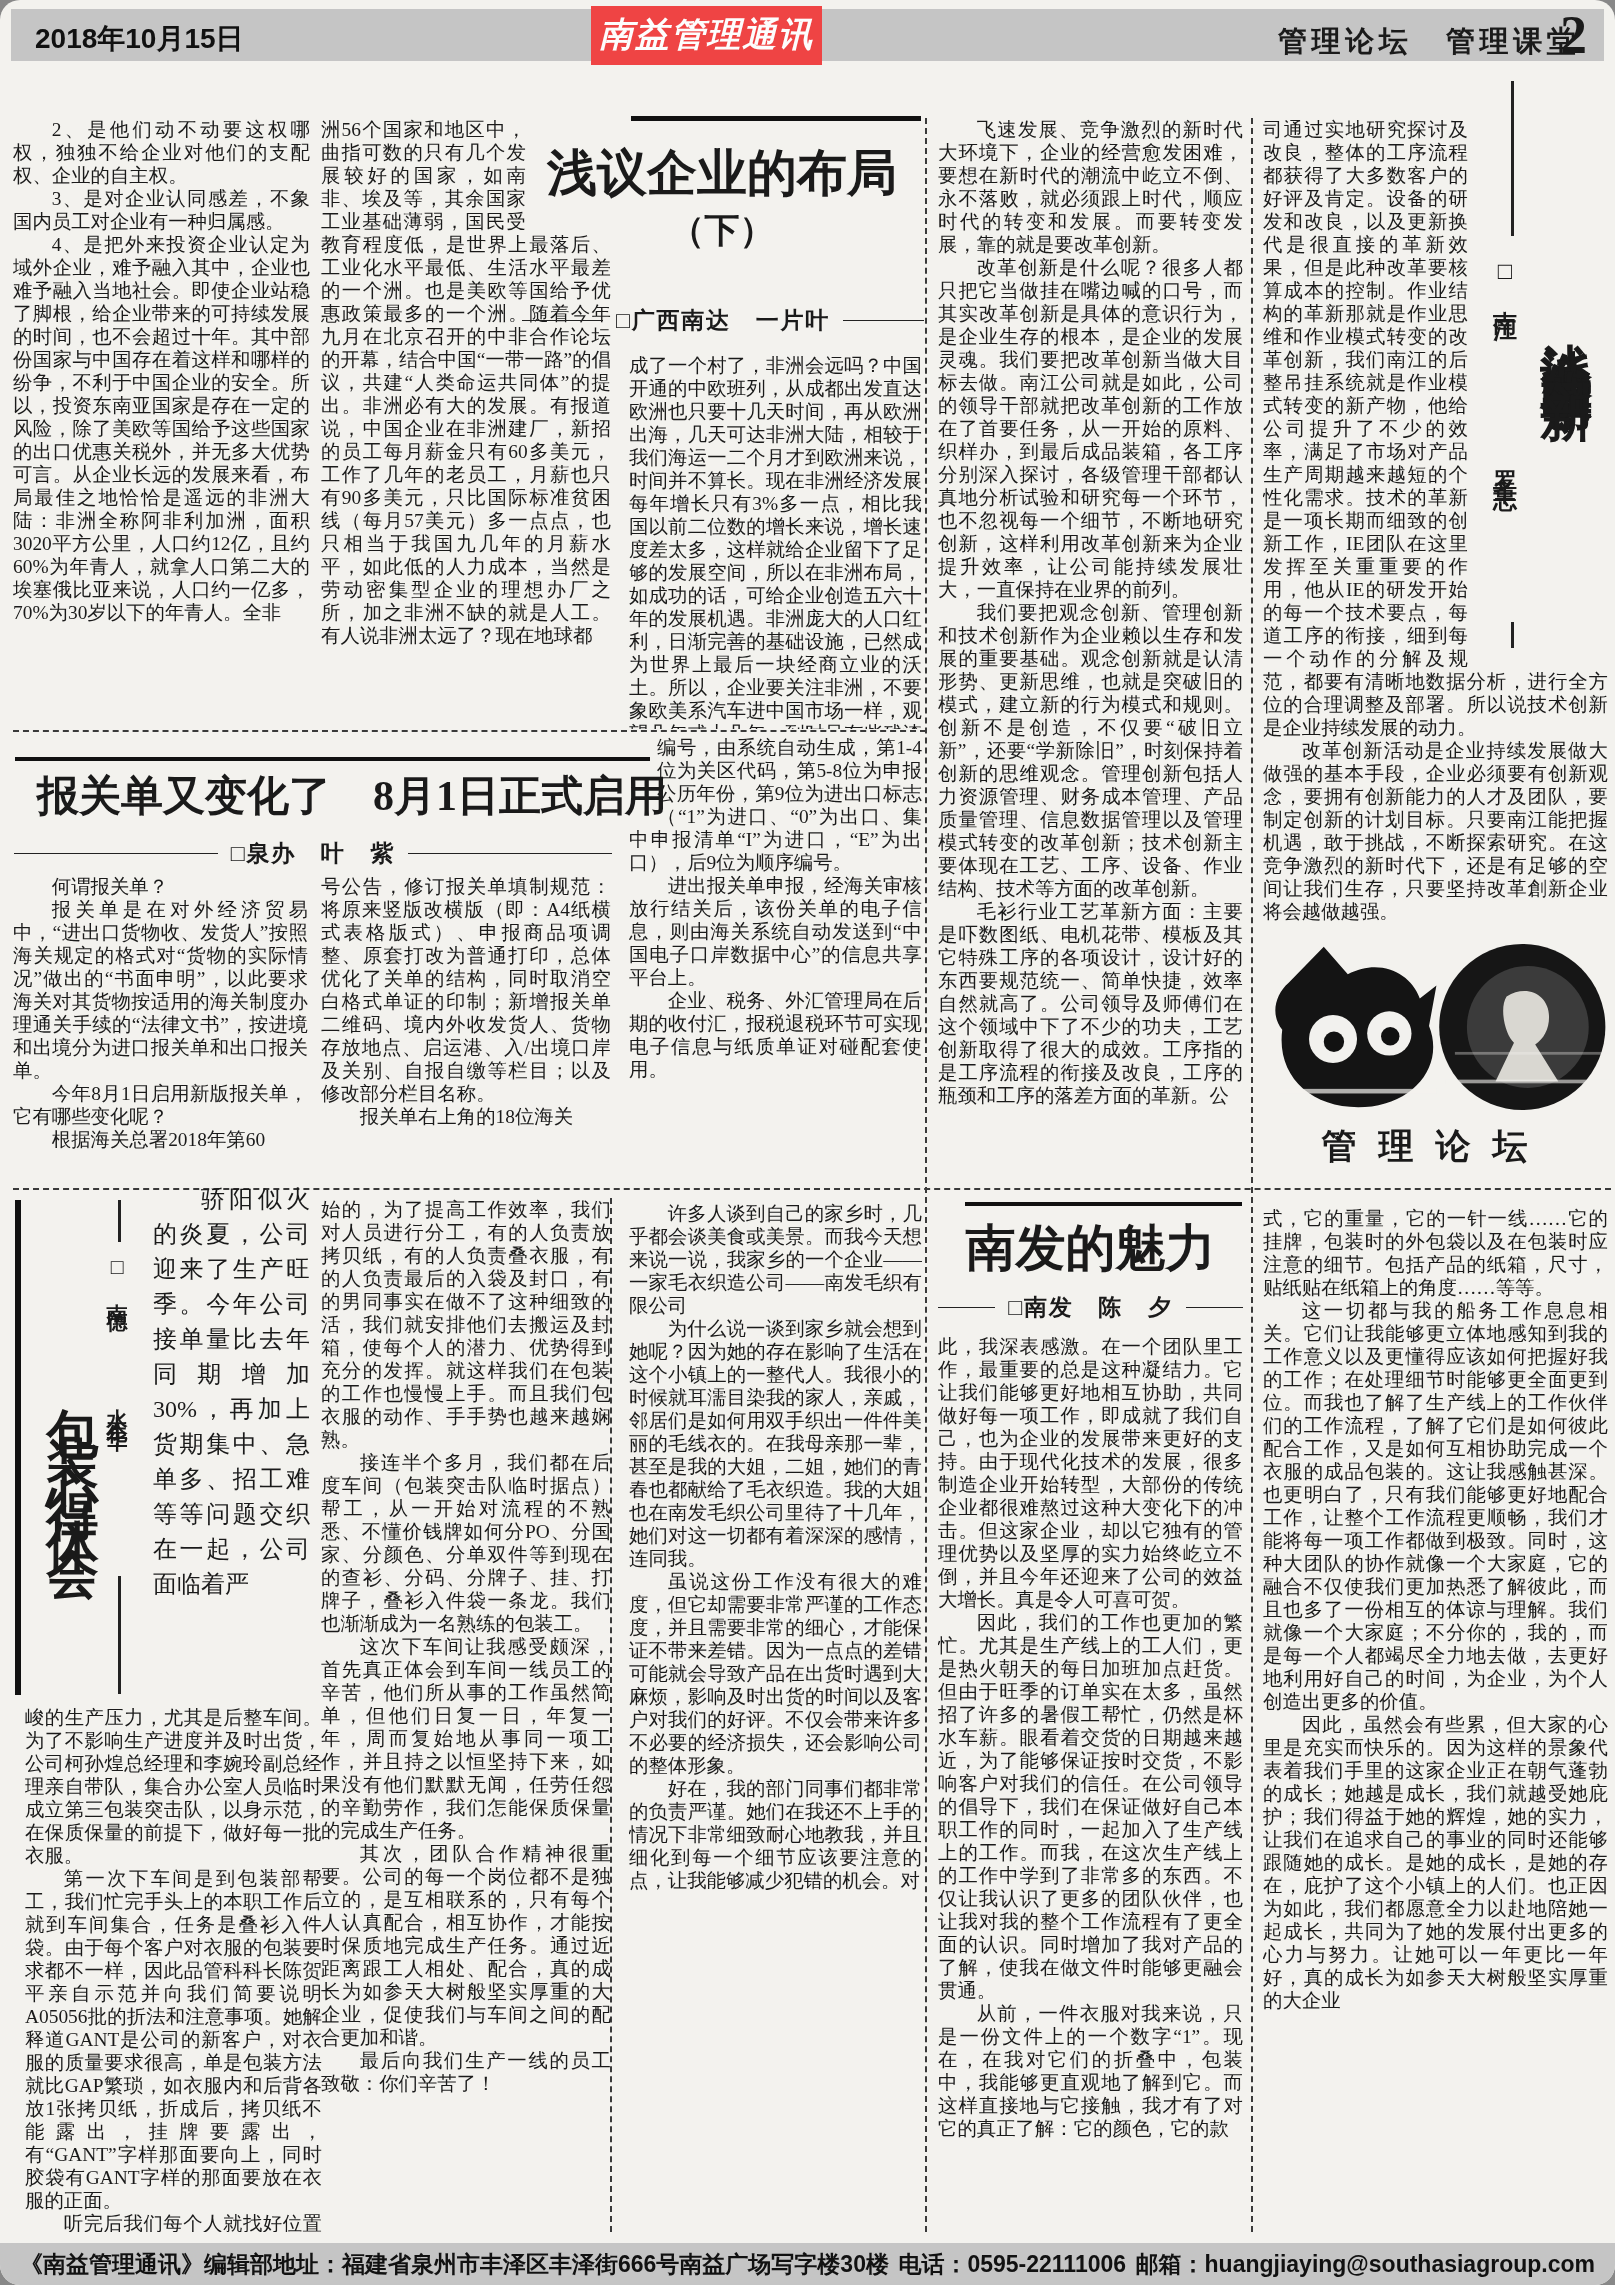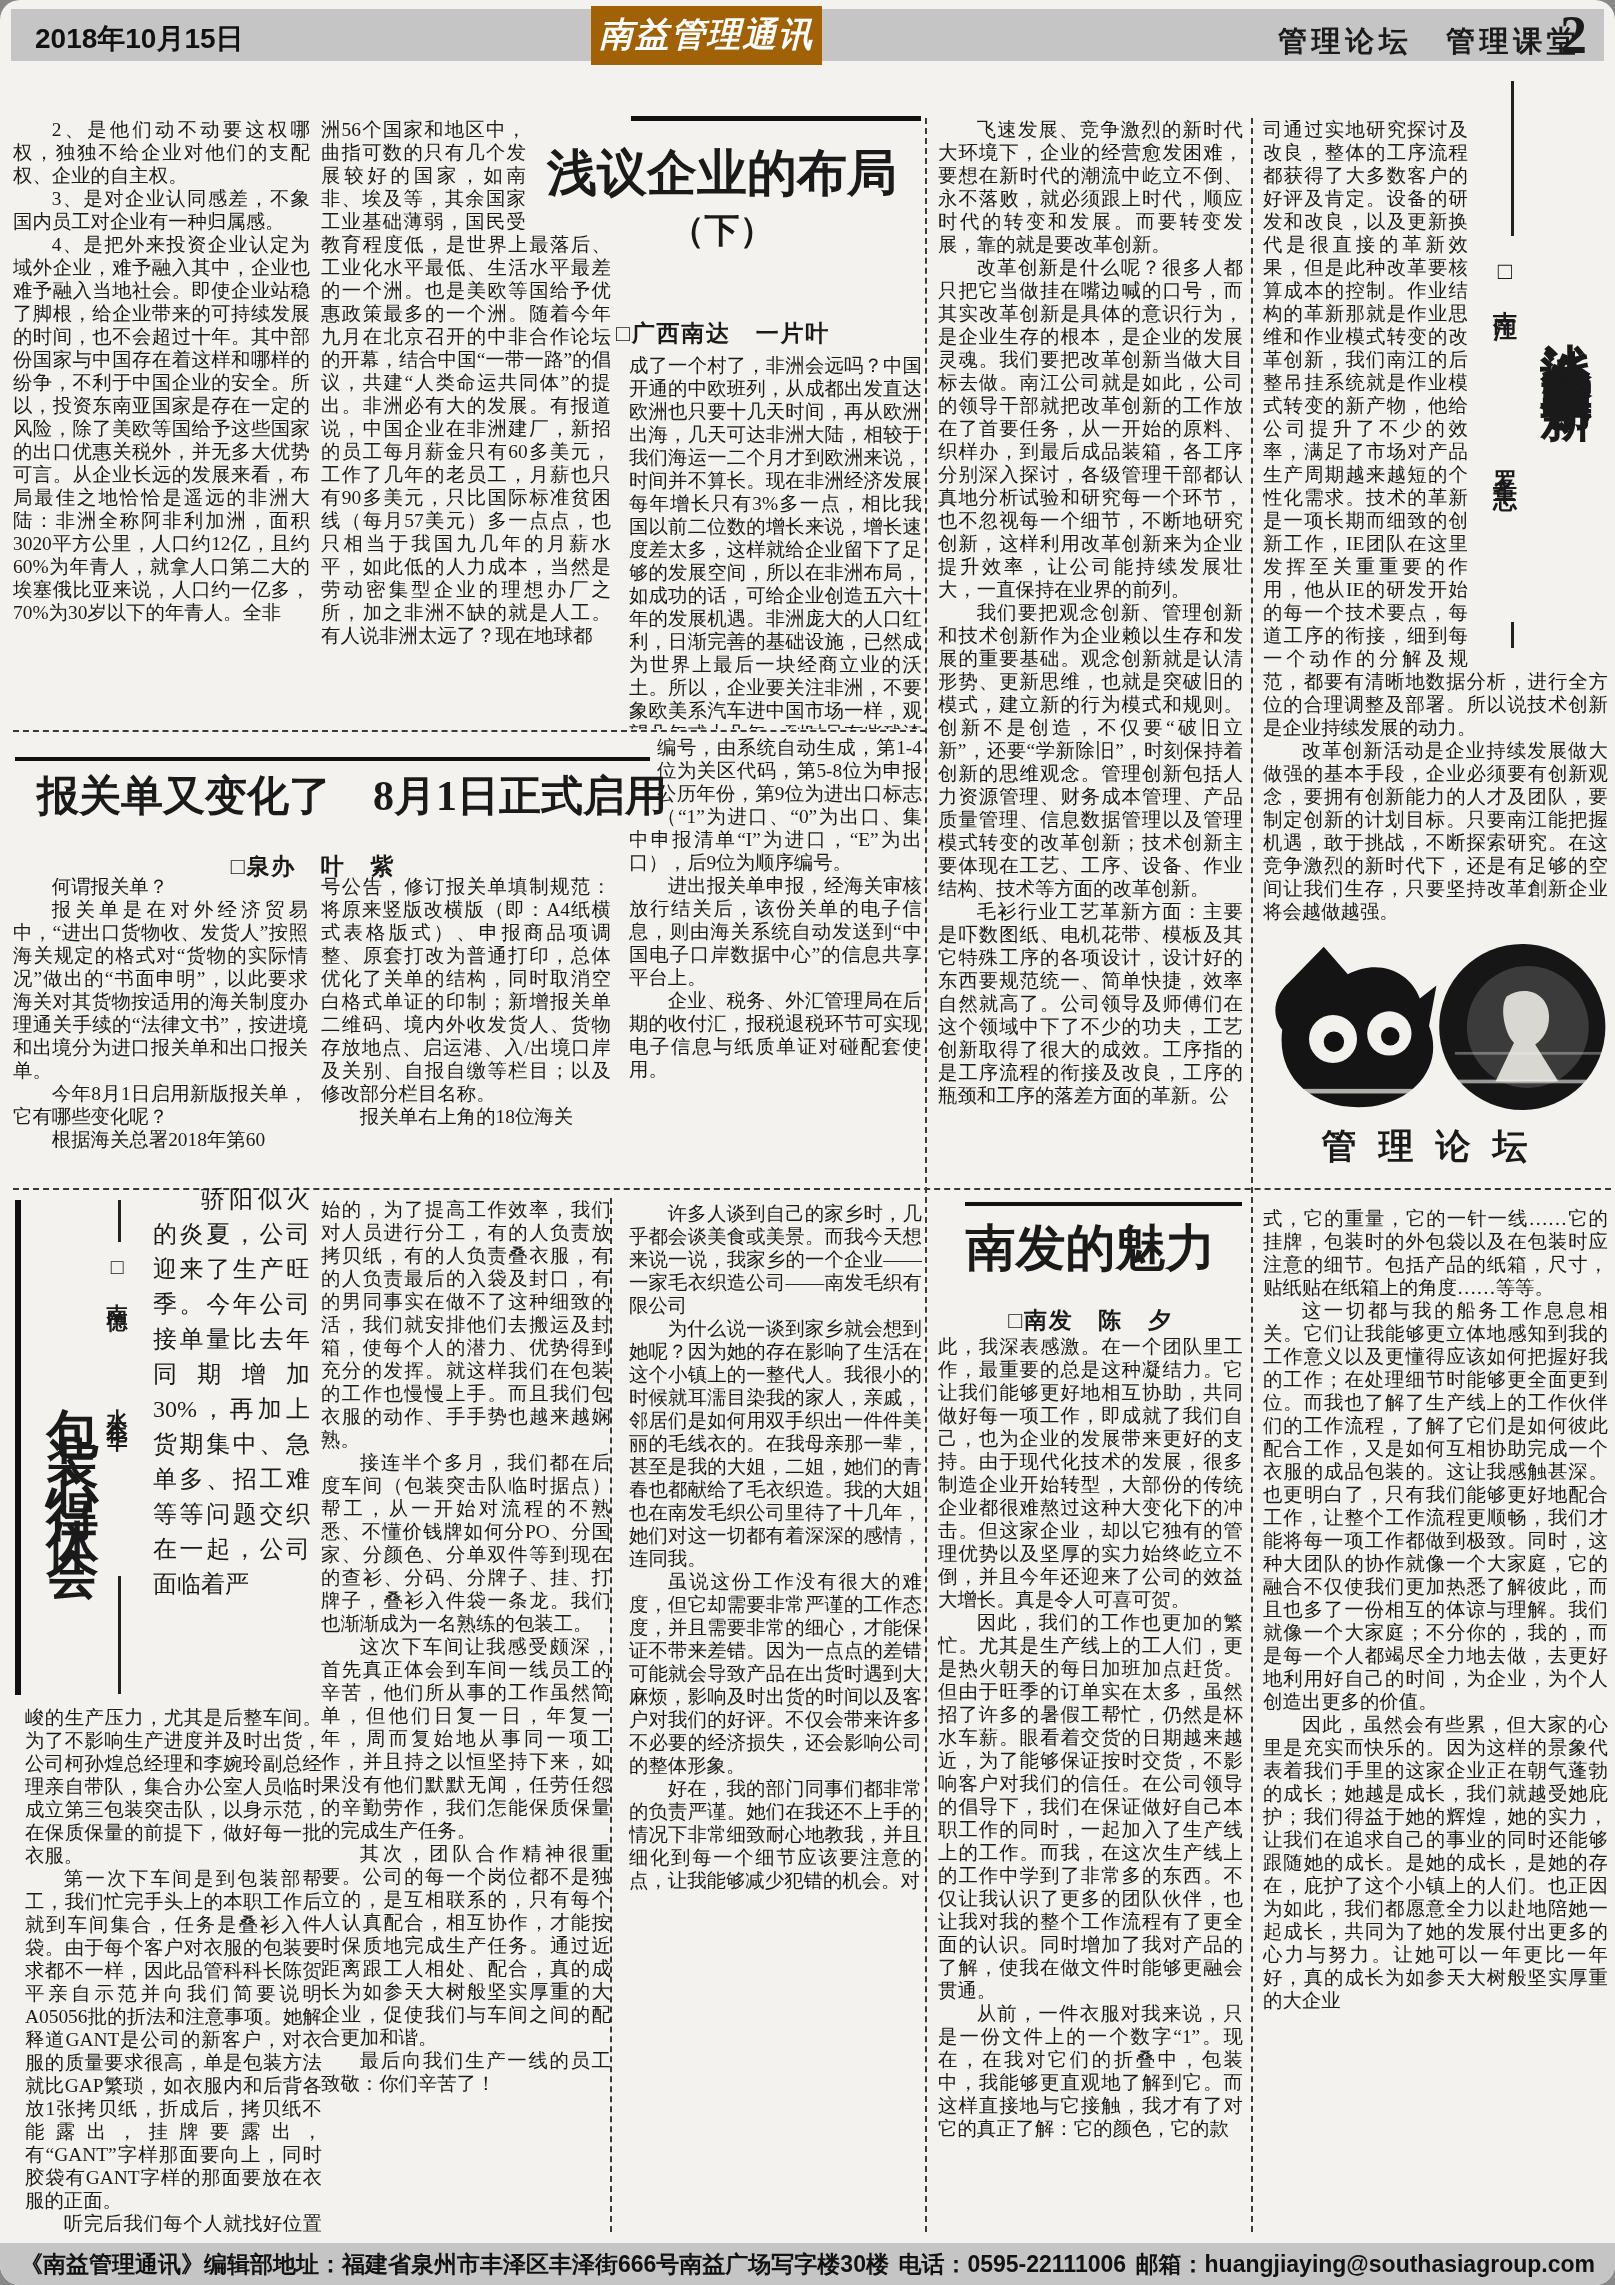--- a/index.html
+++ b/index.html
@@ -2,42 +2,42 @@
 <html style="font-size:14.8px"><head>
 <meta charset="utf-8">
 <style>
   html,body{margin:0;padding:0;background:#888;}
   #page{position:relative;width:1615px;height:2285px;background:#f3f2ee;
         font-family:"Liberation Serif",serif;color:#1a1a1a;overflow:hidden;margin:0 auto;border-radius:20px;}
   .abs{position:absolute;}
   
   .hdr-bar{left:11px;top:9.2px;width:1593px;height:52px;background:#c5c5c5;}
   .hdr-date{left:35px;top:20px;font:bold 28px "Liberation Sans",sans-serif;color:#111;}
-  .masthead{left:591px;top:5.5px;width:231px;height:59px;background:#a16207;color:#fdfdfd;
+  .masthead{left:591px;top:5.5px;width:231px;height:59px;background:#ef4444;color:#fdfdfd;
             display:flex;align-items:center;justify-content:center;font-size:34px;font-weight:bold;
             font-style:italic;letter-spacing:1.8px;}
   .hdr-section{left:1278px;top:22px;font-size:29px;font-weight:bold;letter-spacing:4.6px;}
   .hdr-pageno{left:1560px;top:3.7px;font-size:54px;font-weight:bold;}
   
   .txt{position:absolute;font-size:19.4px;line-height:23px;text-align:justify;overflow:hidden;}
   .para{margin:0;text-indent:2em;}
   .nofirst .para:first-child{text-indent:0;}
   .lead{font-size:24px;line-height:35px;}
   
   .c-a1c2::before{content:"";float:right;width:85px;height:109px;}
   .c-a2c2::before{content:"";float:right;width:140px;height:531px;}
   .c-mc3::before{content:"";float:left;width:28px;height:74px;}
   
   .rule{background:#111;}
   .vdash{border-left:2.8px dashed #3a3a3a;width:0;}
   .hdash{border-top:2.8px dashed #3a3a3a;height:0;}
   .vrule-thin{width:2.8px;background:#222;}
   
   .t-big{font-weight:900;white-space:nowrap;}
-  .byline-row{display:flex;align-items:center;gap:13px;flex-direction:column;}
+  .byline-row{display:flex;align-items:center;gap:13px;}
   .byline-row .brule{flex:1;height:1.8px;background:#222;}
   .byline-row span{font-size:23px;font-weight:bold;white-space:nowrap;letter-spacing:1.8px;}
   .vtitle{writing-mode:vertical-rl;font-weight:900;text-align:center;}
   .vby{writing-mode:vertical-rl;font-size:24px;font-weight:bold;letter-spacing:7.4px;}
   
   .forum-cap{font-family:"Liberation Sans",sans-serif;font-weight:900;font-size:35px;
              letter-spacing:22px;text-align:center;margin-top:5.5px;white-space:nowrap;}
   
   .footer{left:0;top:2243px;width:1615px;height:42px;background:#c5c5c5;display:flex;
           align-items:center;justify-content:space-between;box-sizing:border-box;padding:0 20px;

